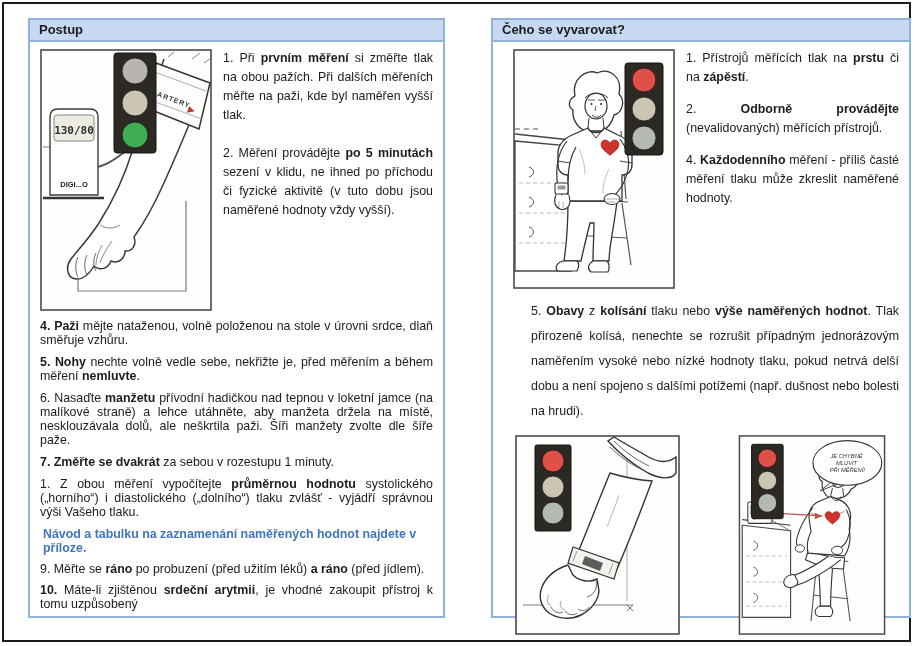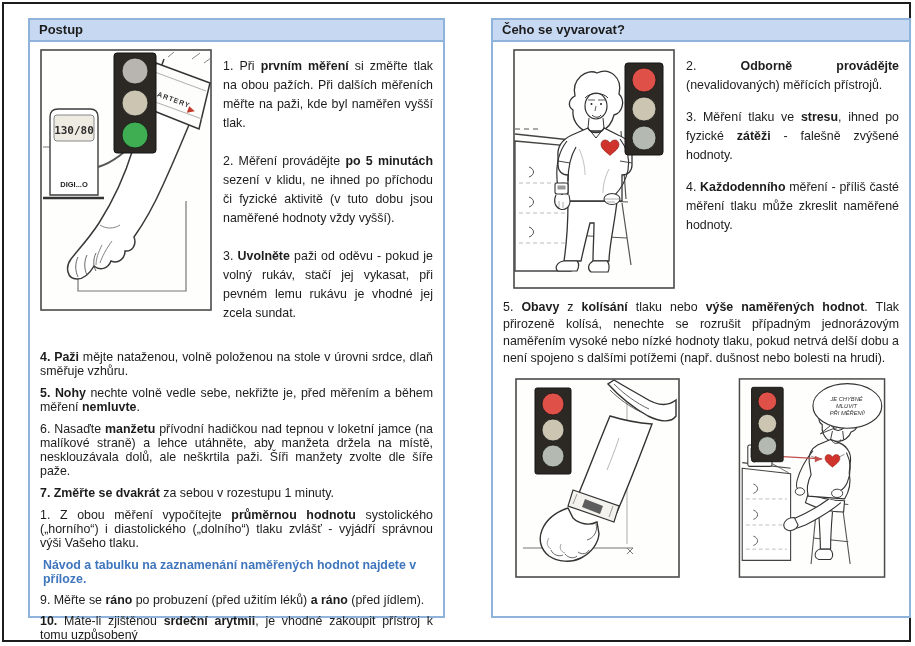--- a/index.html
+++ b/index.html
@@ -10,26 +10,26 @@
   body{width:915px;height:646px;font-family:"Liberation Sans",sans-serif;color:#1c1c1c;}
   .sheet{position:relative;width:909px;height:640px;margin:2px;border:2px solid var(--page_border);background:#fff;}
   .panel{position:absolute;top:14px;height:600px;border:2px solid var(--panel_border);background:#fff;}
   .panel.left{left:24px;width:417px;}
   .panel.right{left:487px;width:420px;}
   .panel-header{background:var(--header_bg);border-bottom:2px solid var(--panel_border);
     font-size:13px;font-weight:bold;padding:2px 9px 3px;}
   .panel-body{padding:7px 10px 0 10px;font-size:12.4px;}
   .row{display:flex;align-items:flex-start;}
   .ill{flex:none;}
-  .coltext{flex:1;padding-left:11px;margin-top:8px;}
+  .coltext{flex:1;padding-left:11px;}
   p{margin:0;text-align:justify;}
   .coltext p{line-height:19px;margin-bottom:19px;}
   .panel.right .coltext p{margin-bottom:13px;}
   .full p{line-height:14px;margin-top:8px;}
-  .panel.right .full p{line-height:17px;margin-top:10px;}
+  .panel.right .full p{line-height:25px;margin-top:10px;margin-left:28px;}
   .note{color:var(--note_blue);font-weight:bold;line-height:15.5px;
     margin-top:13px;text-align:left;padding-left:3px;}
   .after-note p{margin-top:7px;}
   .b{font-weight:bold;}
   .ill-row{display:flex;margin-top:11px;}
   .ill-row .gap{width:53px;flex:none;}
   .ill-row .lead{width:12px;flex:none;}
   svg text{font-family:"Liberation Sans",sans-serif;}
   svg .mono{font-family:"DejaVu Sans Mono",monospace;}
 </style>
@@ -64,21 +64,20 @@
           <g>
             <rect x="74" y="4" width="42" height="100" rx="3" fill="#2c2925" stroke="#141414" stroke-width="1"></rect>
             <circle cx="95" cy="22" r="13" stroke="#141414" stroke-width="0.8" fill="#b8b5b0"></circle>
             <circle cx="95" cy="54" r="13" stroke="#141414" stroke-width="0.8" fill="#cbc5b1"></circle>
             <circle cx="95" cy="86" r="13" stroke="#141414" stroke-width="0.8" fill="#3fae53"></circle>
           </g>
         </svg>
         <div class="coltext">
           <p><span>1.  Při </span><span class="b">prvním měření</span><span> si změřte tlak na obou pažích. Při dalších měřeních měřte na paži, kde byl naměřen vyšší tlak.</span></p>
           <p><span>2. Měření provádějte </span><span class="b">po 5 minutách</span><span> sezení v klidu, ne ihned po příchodu či fyzické aktivitě (v tuto dobu jsou naměřené hodnoty vždy vyšší).</span></p>
-          <p><span>3. </span><span class="b">Uvolněte</span><span> paži od oděvu - pokud je volný rukáv, stačí jej vykasat, při pevném lemu rukávu je vhodné jej zcela sundat.</span></p>
         </div>
       </div>
       <div class="full">
         <p><span class="b">4. Paži</span><span> mějte nataženou, volně položenou na stole v úrovni srdce, dlaň směřuje vzhůru.</span></p>
         <p><span class="b">5. Nohy</span><span> nechte volně vedle sebe, nekřižte je, před měřením a během měření </span><span class="b">nemluvte</span><span>.</span></p>
         <p><span>6. Nasaďte </span><span class="b">manžetu</span><span> přívodní hadičkou nad tepnou v loketní jamce (na malíkové straně) a lehce utáhněte, aby manžeta držela na místě, nesklouzávala dolů, ale neškrtila paži. Šíři manžety zvolte dle šíře paže.</span></p>
         <p><span class="b">7. Změřte se dvakrát</span><span> za sebou v rozestupu 1 minuty.</span></p>
         <p><span>1.  Z obou měření vypočítejte </span><span class="b">průměrnou hodnotu</span><span> systolického („horního“) i diastolického („dolního“) tlaku zvlášť - vyjádří správnou výši Vašeho tlaku.</span></p>
         <p class="note">Návod a tabulku na zaznamenání naměřených hodnot najdete v příloze.</p>
         <div class="after-note">
@@ -127,22 +126,22 @@
             <path d="M92 150 H106 M94 153 h8" fill="none" stroke-width="0.6" stroke="#777"></path>
           </g>
           <g>
             <rect x="112" y="14" width="38" height="92" rx="3" fill="#2c2925" stroke="#141414" stroke-width="1"></rect>
             <circle cx="131" cy="31" r="12" stroke="#141414" stroke-width="0.8" fill="#df5148"></circle>
             <circle cx="131" cy="60" r="12" stroke="#141414" stroke-width="0.8" fill="#cbc5b1"></circle>
             <circle cx="131" cy="89" r="12" stroke="#141414" stroke-width="0.8" fill="#b4bab2"></circle>
           </g>
         </svg>
         <div class="coltext">
+          <p><span>1.  Přístrojů měřících tlak na </span><span class="b">prstu</span><span> či na </span><span class="b">zápěstí</span><span>.</span></p>
           <p><span>2. </span><span class="b">Odborně provádějte</span><span> (nevalidovaných) měřících přístrojů.</span></p>
-          <p><span>3. Měření tlaku ve </span><span class="b">stresu</span><span>, ihned po fyzické </span><span class="b">zátěži</span><span> - falešně zvýšené hodnoty.</span></p>
           <p><span>4. </span><span class="b">Každodenního</span><span> měření - příliš časté měření tlaku může zkreslit naměřené hodnoty.</span></p>
         </div>
       </div>
       <div class="full">
         <p><span>5. </span><span class="b">Obavy</span><span> z </span><span class="b">kolísání</span><span> tlaku nebo </span><span class="b">výše naměřených hodnot</span><span>. Tlak přirozeně kolísá, nenechte se rozrušit případným jednorázovým naměřením vysoké nebo nízké hodnoty tlaku, pokud netrvá delší dobu a není spojeno s dalšími potížemi (např. dušnost nebo bolesti na hrudi).</span></p>
       </div>
 
       <div class="ill-row">
         <div class="lead"></div>
         <svg width="165" height="200" viewBox="0 0 165 200">

